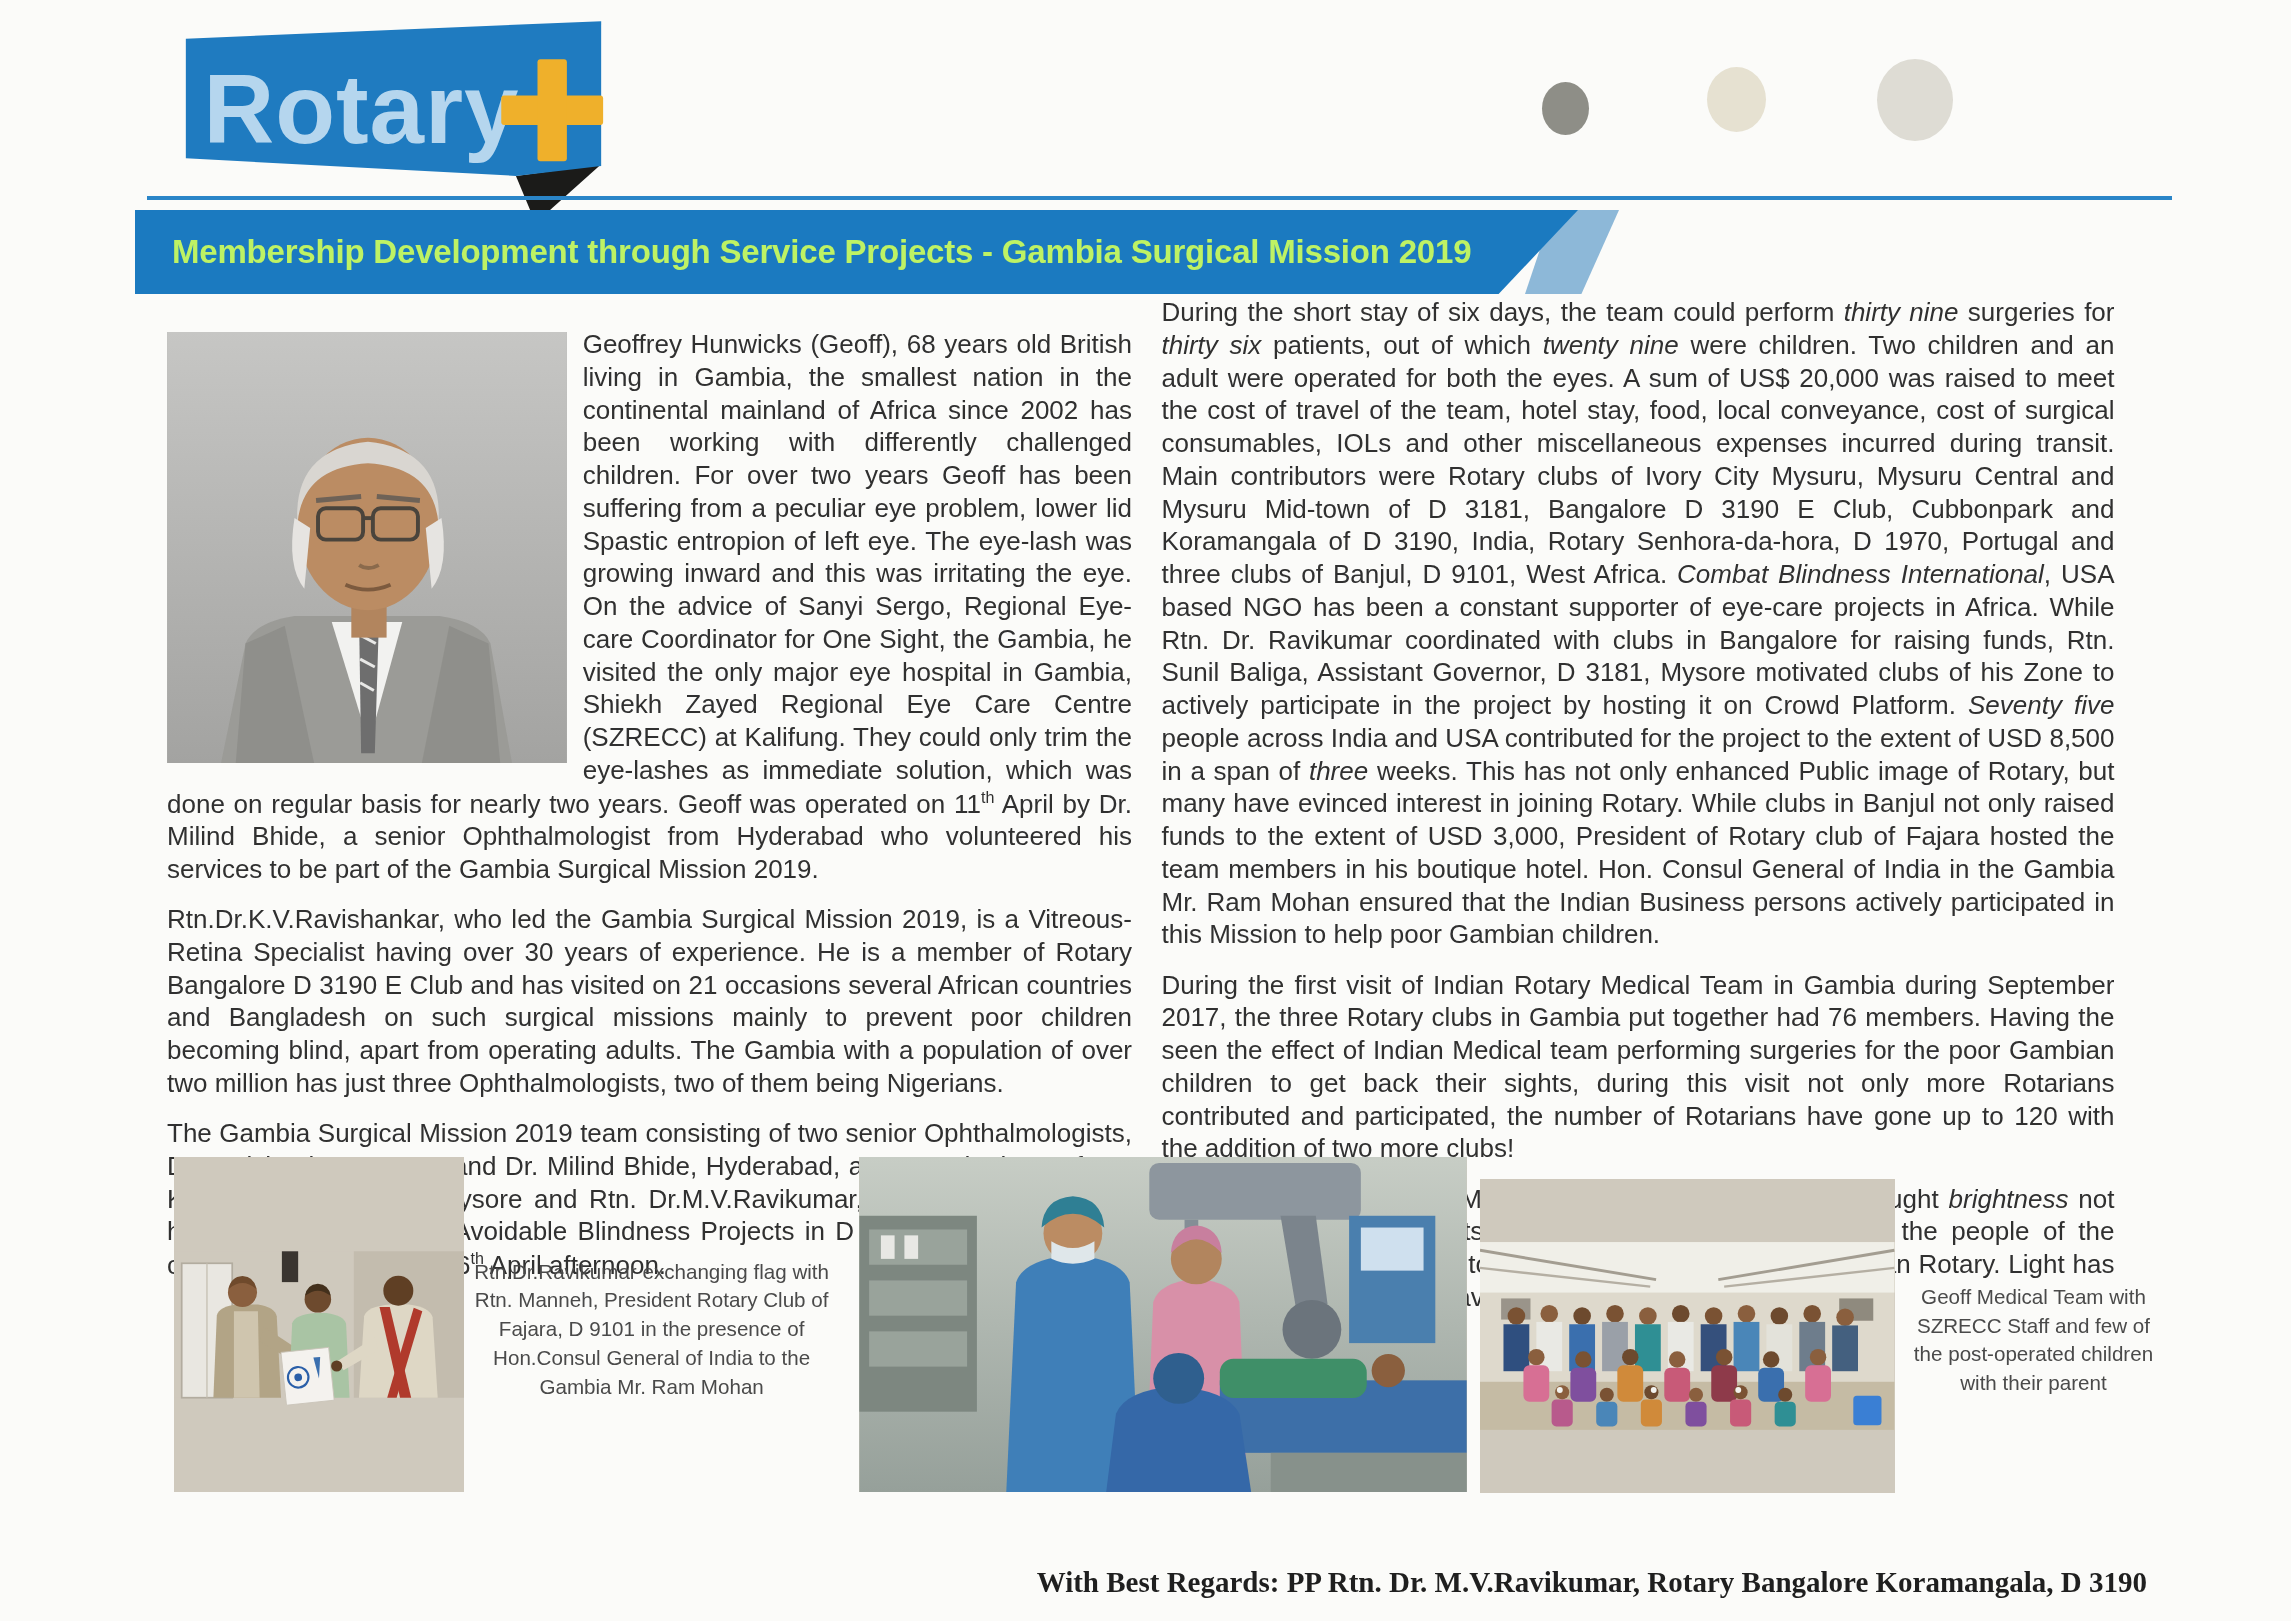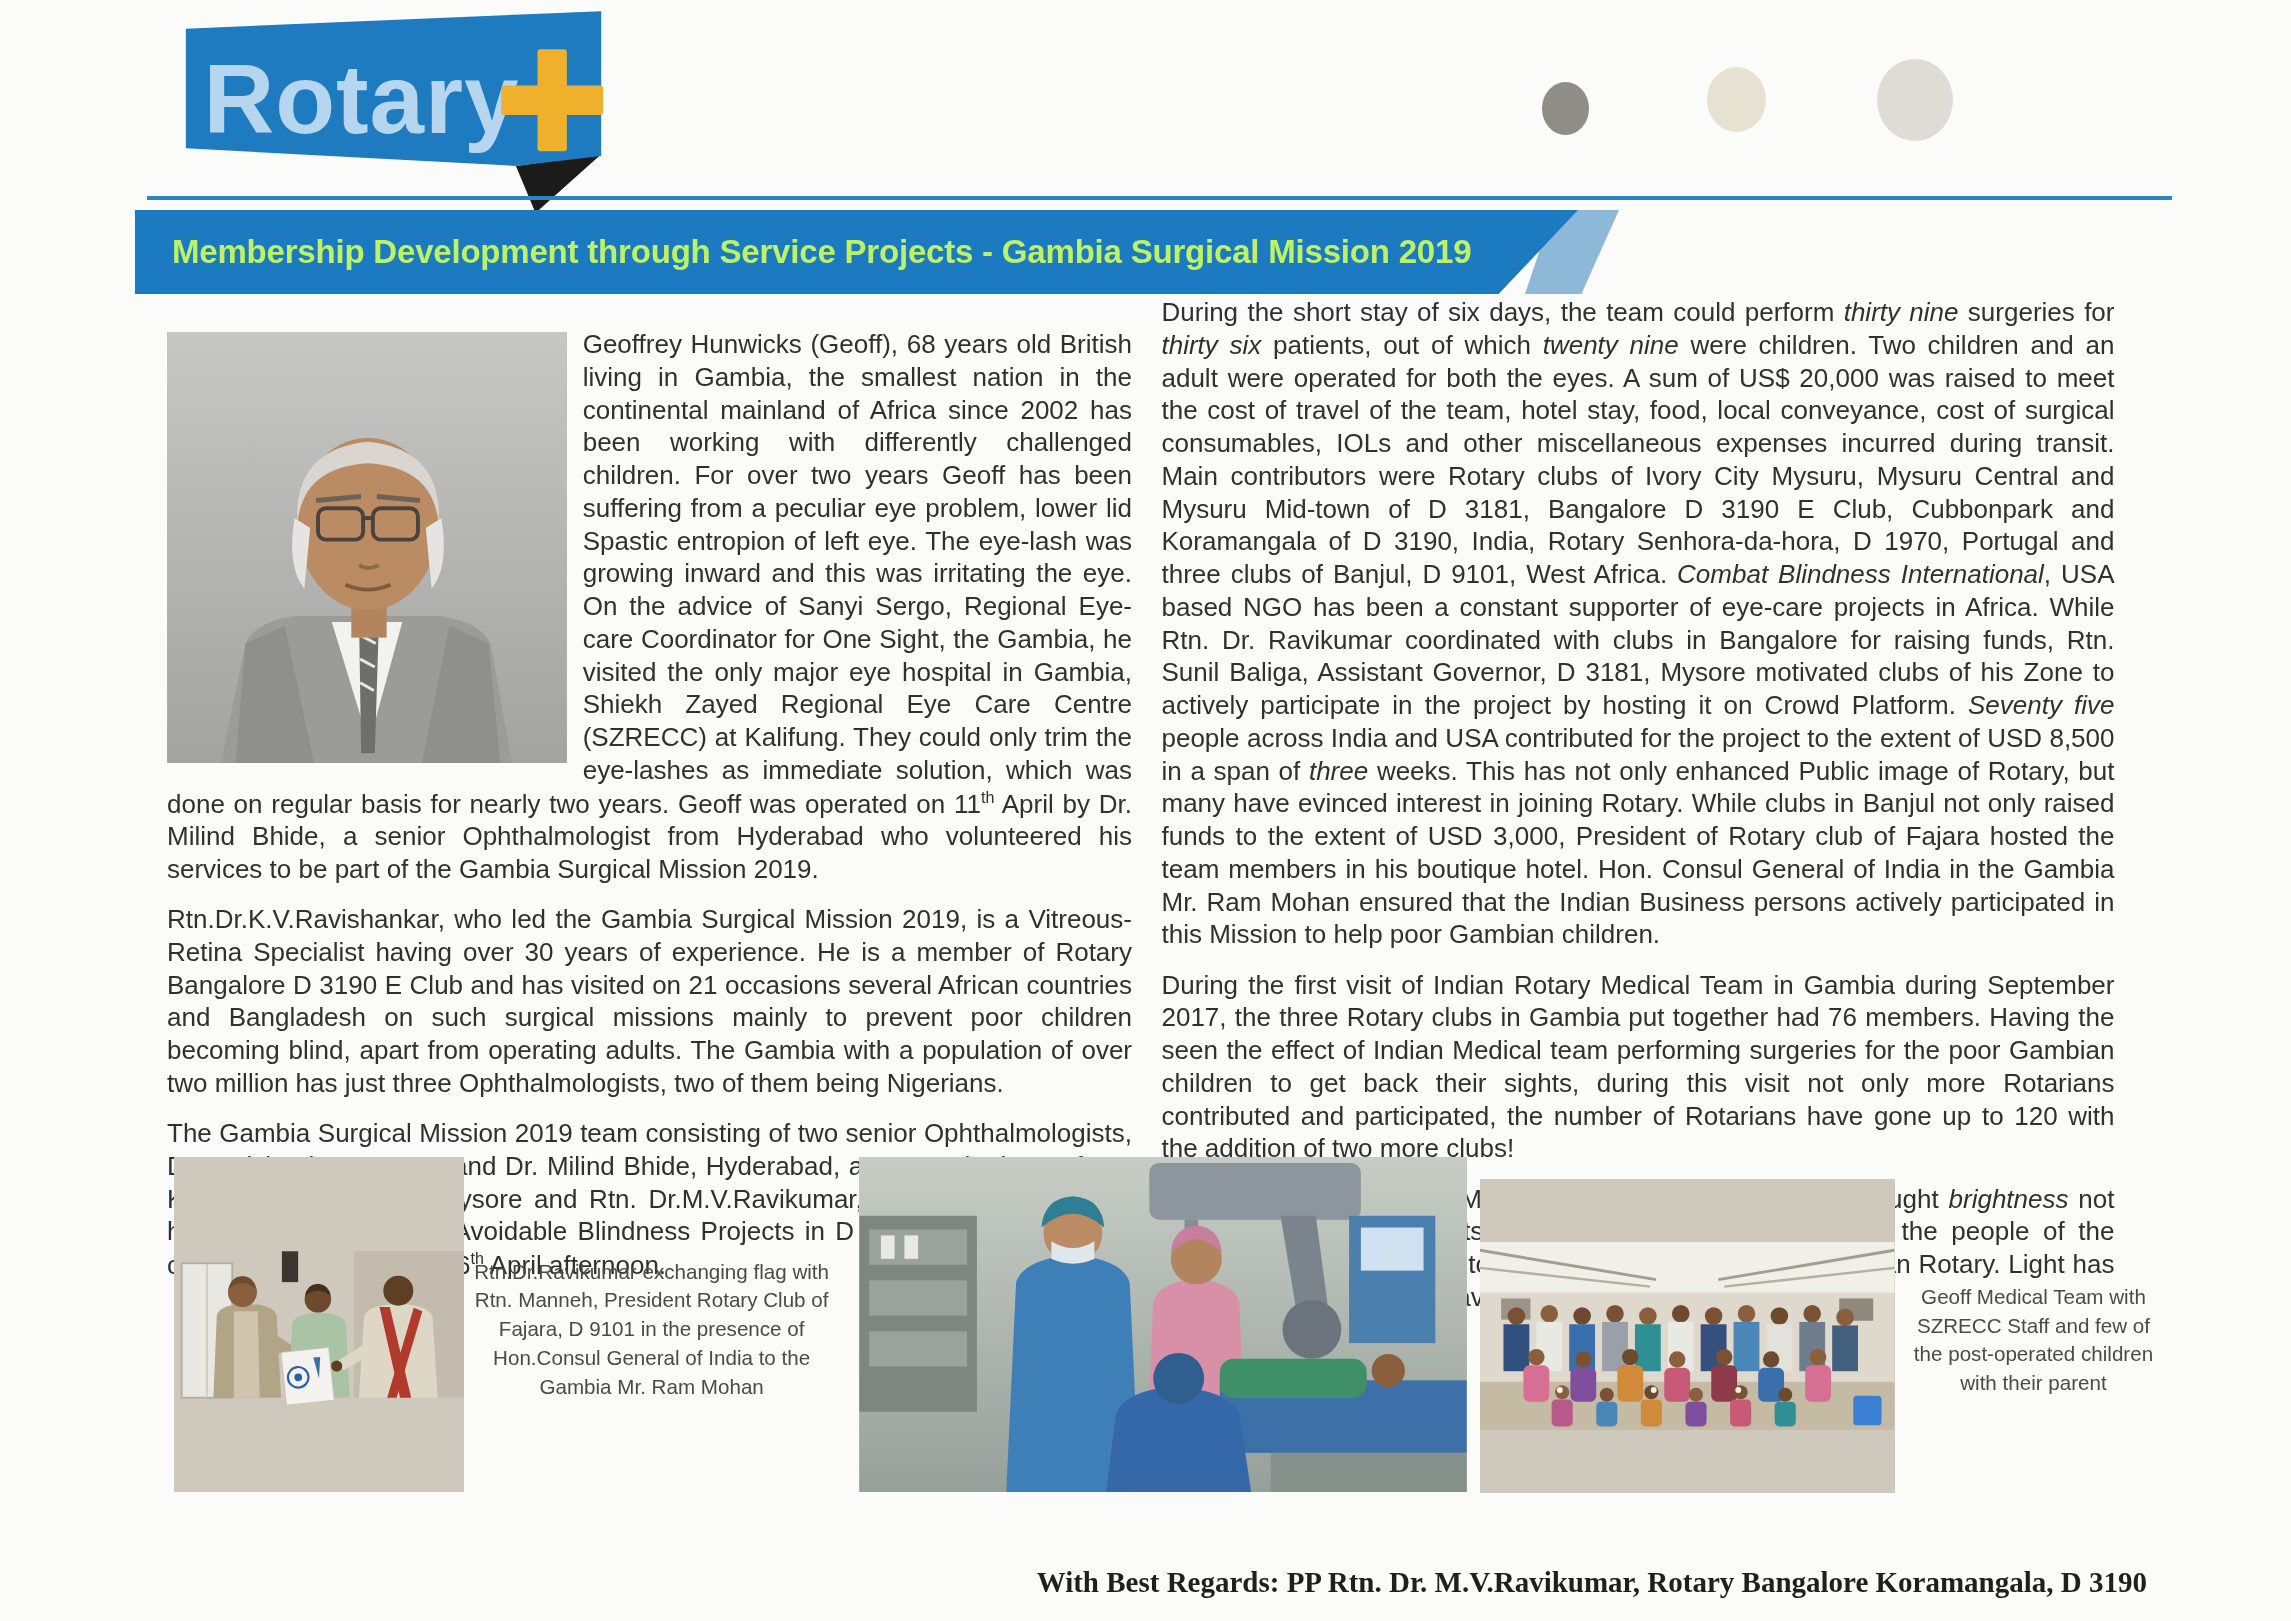--- a/index.html
+++ b/index.html
@@ -1,20 +1,20 @@
 <!DOCTYPE html>
 <html style="--accent: #1b7ac0; --rule: #2a85c8; --divider: #1e97d6; --banner: #1f7bc0; --logo_text: #b5d6ee; --plus_gold: #efb02b; --fold: #1b1b19; --dot1: #8e8e87; --dot2: #e6e1d1; --dot3: #dedcd4; --caption: #4a4a4a;"><head>
 <meta charset="utf-8">
 <style>
   html,body{margin:0;padding:0;background:#ffffff;}
   .page{position:relative;width:2292px;height:1621px;background:#fbfbf9;overflow:hidden;
         font-family:"Liberation Sans",sans-serif;color:#303030;}
 
   
-  .logo-wrap{position:absolute;left:178px;top:9px;width:431px;height:208px;}
+  .logo-wrap{position:absolute;left:178px;top:19px;width:431px;height:208px;}
   .dot{position:absolute;border-radius:50%;}
   .dot1{left:1542px;top:82px;width:47px;height:53px;background:var(--dot1,#8e8e87);}
   .dot2{left:1707px;top:67px;width:59px;height:65px;background:var(--dot2,#e6e1d1);}
   .dot3{left:1877px;top:59px;width:76px;height:82px;background:var(--dot3,#dedcd4);}
 
   .rule{position:absolute;left:147px;top:196px;width:2025px;height:3.9px;background:var(--rule,#2a85c8);}
 
   .title-band{position:absolute;left:135px;top:210px;width:1443px;height:84px;
       background:var(--accent,#1b7ac0);
       clip-path:polygon(0 0,100% 0,94.5% 100%,0 100%);

